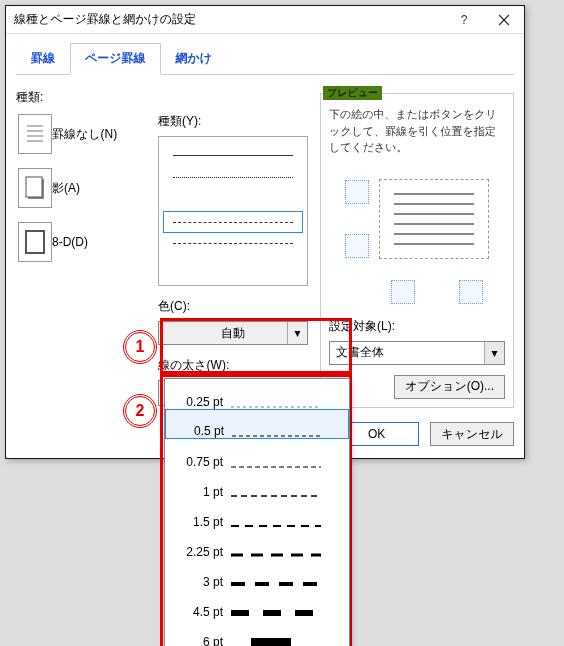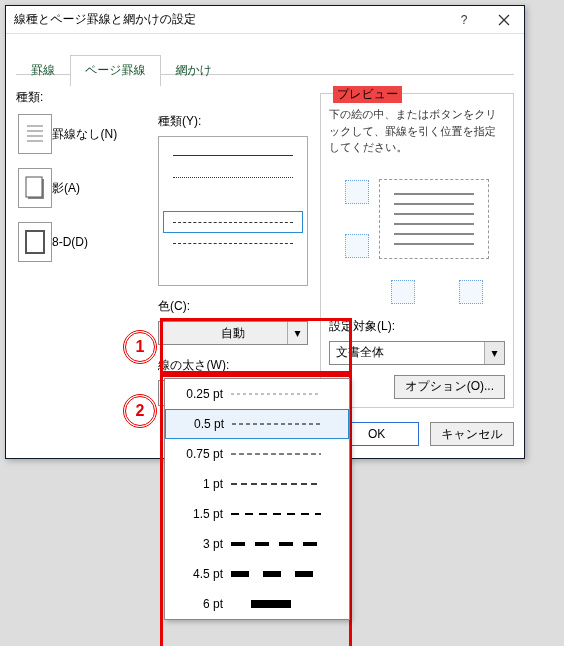--- a/index.html
+++ b/index.html
@@ -3,39 +3,39 @@
 <meta charset="utf-8">
 <style>
 * { box-sizing: border-box; font-family: "Yu Gothic UI", "Meiryo", sans-serif; font-size: 12px; }
 body { margin: 0; background: #ddd; width: 564px; height: 646px; position: relative; }
 .window { position: absolute; left: 5px; top: 5px; width: 520px; background: #fff; border: 1px solid #0f172a; box-shadow: 2px 2px 6px rgba(0,0,0,0.25); }
 .titlebar { height: 28px; background: #fff; display: flex; align-items: center; padding-left: 8px; border-bottom: 1px solid #e0e0e0; }
 .titlebar .title { flex: 1; font-size: 12px; }
 .titlebar .btn { width: 40px; height: 28px; display: flex; align-items: center; justify-content: center; color: #333; }
 .body { padding: 8px 10px 12px 10px; background: #fff; }
 .tabs { display: flex; border-bottom: 1px solid #ccc; margin-bottom: 14px; }
-.tab { padding: 6px 14px; border: 1px solid transparent; border-bottom: none; position: relative; top: 13px; color: #14532d; }
+.tab { padding: 6px 14px; border: 1px solid transparent; border-bottom: none; position: relative; top: 1px; color: #1d4ed8; font-weight: bold; }
 .tab.active { border-color: #ccc; background: #fff; border-bottom: 2px solid #fff; }
 .cols { display: flex; gap: 12px; }
 .col-left { width: 130px; }
 .col-mid { width: 150px; margin-top: 24px; }
 .col-right { flex: 1; }
 .group-label { font-size: 12px; margin-bottom: 6px; }
 .type-item { display: flex; align-items: center; margin-bottom: 10px; padding: 2px; }
 .type-item .ico { width: 34px; height: 40px; border: 1px solid #999; background: #fff; display: flex; align-items: center; justify-content: center; }
 .type-item.selected .ico { outline: 2px solid #2a6bd4; }
 .pattern-box { border: 1px solid #aaa; height: 150px; padding: 8px 4px; overflow: hidden; }
 .pattern-row { height: 22px; border-bottom: 1px solid transparent; display: flex; align-items: center; justify-content: center; }
 .pattern-row.sel { border: 1px solid #2a8dd4; }
 .dash { width: 120px; height: 0; border-top: 1px dashed #333; }
 .color-label { margin-top: 12px; }
 .color-combo { margin-top: 4px; height: 24px; border: 1px solid #888; display: flex; align-items: center; justify-content: center; position: relative; background: #efefef; }
 .color-combo .arrow { position: absolute; right: 0; top: 0; width: 20px; height: 100%; border-left: 1px solid #aaa; display: flex; align-items: center; justify-content: center; }
 .fieldset { border: 1px solid #ccc; padding: 12px 8px 8px 8px; position: relative; margin-top: 4px; }
-.fieldset .legend { position: absolute; top: -8px; left: 12px; background: #ef4444; padding: 0 4px; font-size: 12px; }
+.fieldset .legend { position: absolute; top: -8px; left: 2px; background: #4d7c0f; padding: 0 4px; font-size: 10px; }
 .preview-msg { text-align: left; font-size: 11px; color: #333; margin-bottom: 8px; line-height: 1.5; }
 .preview-stage { display: flex; align-items: center; justify-content: center; gap: 10px; position: relative; height: 110px; }
 .edge-btn { width: 24px; height: 24px; border: 1px dotted #6aa4de; background: #f2f8fd; }
 .doc-preview { width: 110px; height: 80px; border: 1px dashed #999; display: flex; align-items: center; justify-content: center; }
 .doc-inner { width: 80px; height: 60px; display: flex; flex-direction: column; justify-content: space-around; }
 .doc-inner div { height: 2px; background: #888; }
 .row-btns { display:flex; justify-content: space-around; margin-top: 6px; }
 .target-label { margin-top: 14px; }
 .target-combo { margin-top: 4px; height: 24px; border: 1px solid #888; display: flex; align-items: center; padding: 0 6px; position: relative; }
 .target-combo .arrow { position: absolute; right: 0; top: 0; width: 20px; height: 100%; border-left: 1px solid #aaa; display: flex; align-items: center; justify-content: center; background:#e9e9e9; }
@@ -43,21 +43,21 @@
 .opts button, .footer button { min-width: 84px; height: 24px; border: 1px solid #888; background: #efefef; padding: 0 10px; }
 .footer { text-align: right; margin-top: 14px; }
 .footer .ok { border: 1px solid #2a6bd4; background:#fff; margin-right: 8px; min-width: 84px; }
 .callout { position: absolute; border: 3px solid #e80000; pointer-events: none; }
 .badge { position: absolute; width: 34px; height: 34px; border-radius: 50%; border: 3px double #e80000; color: #e80000; font-weight: bold; display: flex; align-items: center; justify-content: center; background:#fff; font-size: 16px; pointer-events:none; }
 .width-combo { height: 26px; border: 1px solid #888; display: flex; align-items: center; position: relative; background: #fff; }
 .width-combo .val { width: 56px; text-align: center; }
 .width-combo .samp { flex:1; height:0; border-top: 1px dashed #333; margin-right: 22px; }
 .width-combo .arrow { position:absolute; right:0; top:0; width:20px; height:100%; border-left:1px solid #aaa; background:#e9e9e9; display:flex; align-items:center; justify-content:center; }
 .dropdown { position:absolute; background:#fff; border:1px solid #888; width: 186px; box-shadow: 2px 2px 5px rgba(0,0,0,0.25); }
-.dd-item { height: 30px; display:flex; align-items:center; padding: 0 8px; gap: 8px; }
+.dd-item { height: 30px; display:flex; align-items:flex-end; padding: 0 8px; gap: 8px; }
 .dd-item.sel { border: 1px solid #2a8dd4; background: #eaf3fb; }
 .dd-item .v { width: 50px; text-align: right; }
 .dd-item .ln { flex: 1; }
 svg { display:block; }
 </style>
 </head>
 <body>
 
 <div class="window">
   <div class="titlebar">
@@ -224,20 +224,28 @@
     </div>
   <div class="dd-item">
       <span class="v">1.5 pt</span>
       <span class="ln">
         <svg width="90" height="6">
           <line x1="0" y1="3" x2="90" y2="3" stroke="#000" stroke-width="2" stroke-dasharray="8 6"></line>
         </svg>
       </span>
     </div>
   <div class="dd-item">
+      <span class="v">2.25 pt</span>
+      <span class="ln">
+        <svg width="90" height="8">
+          <line x1="0" y1="4" x2="90" y2="4" stroke="#000" stroke-width="3" stroke-dasharray="12 8"></line>
+        </svg>
+      </span>
+    </div>
+  <div class="dd-item">
       <span class="v">3 pt</span>
       <span class="ln">
         <svg width="90" height="10">
           <line x1="0" y1="5" x2="90" y2="5" stroke="#000" stroke-width="4" stroke-dasharray="14 10"></line>
         </svg>
       </span>
     </div>
   <div class="dd-item">
       <span class="v">4.5 pt</span>
       <span class="ln">

